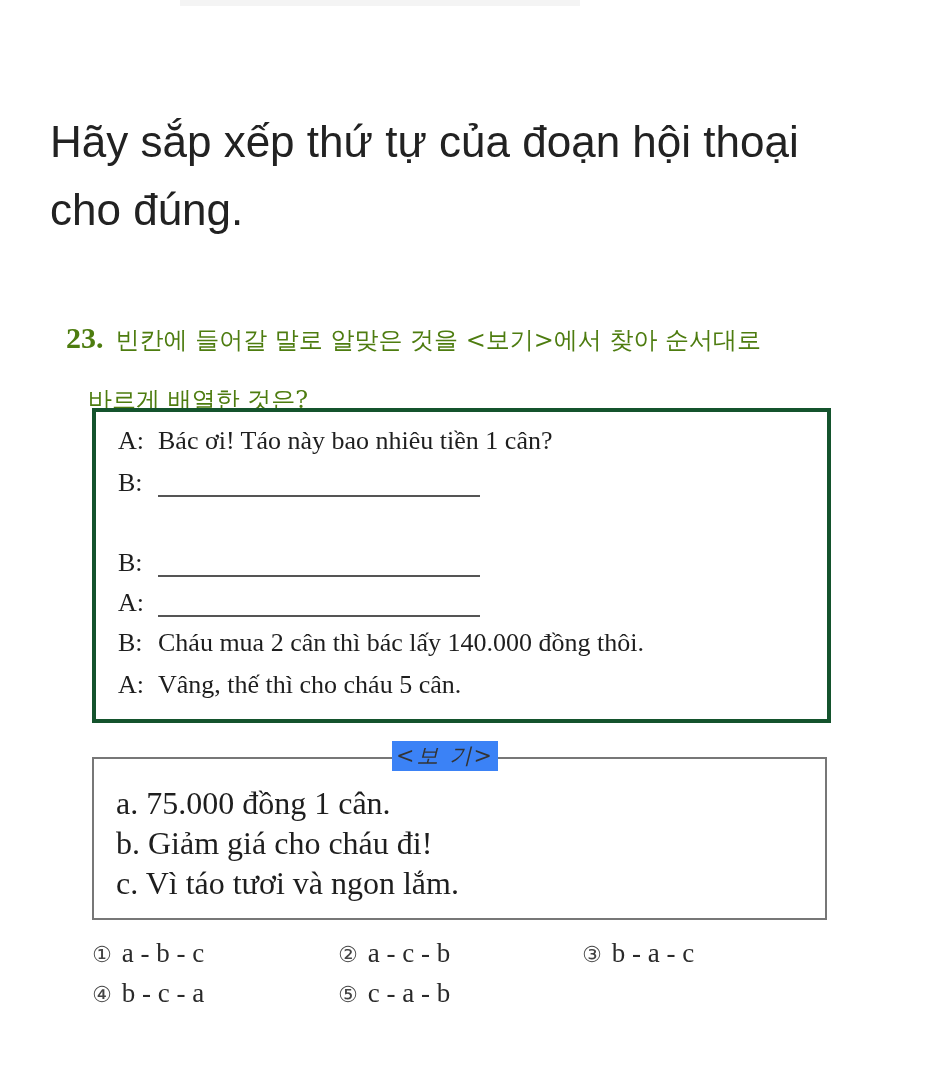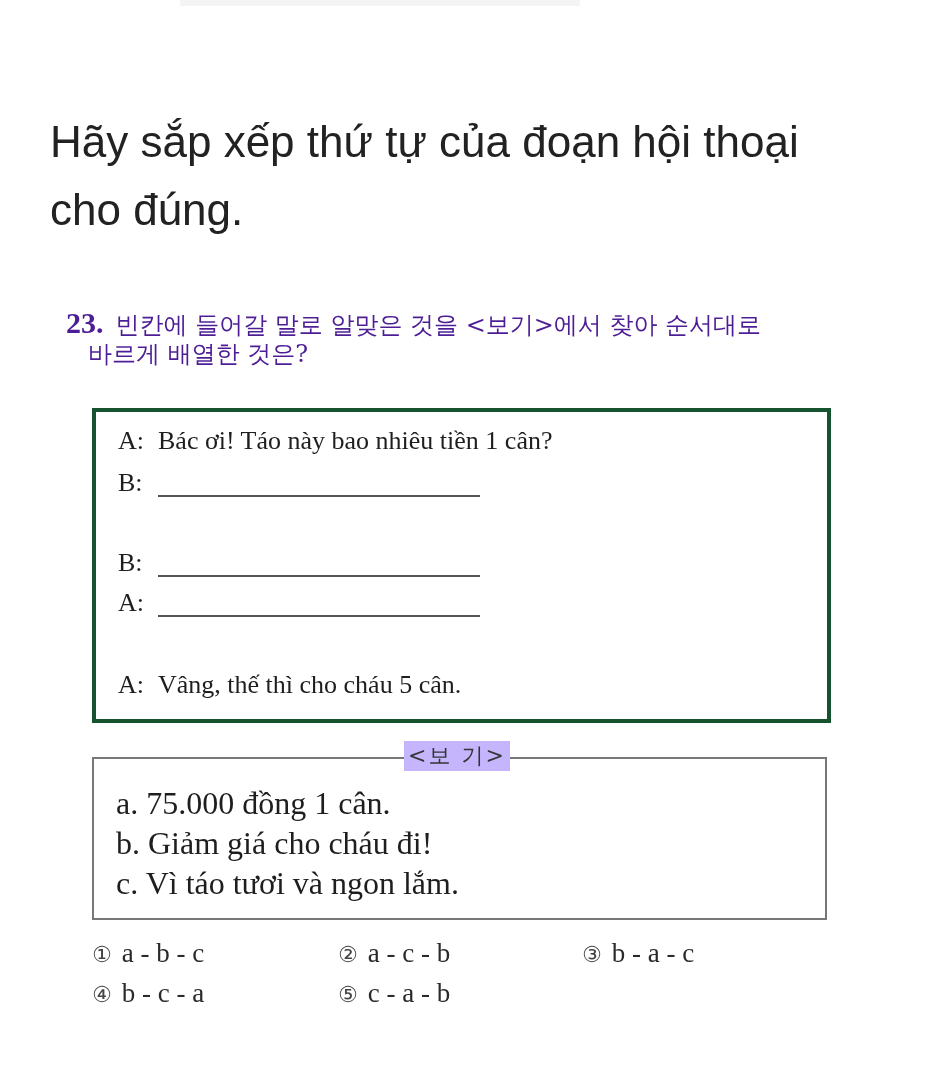--- a/index.html
+++ b/index.html
@@ -1,27 +1,27 @@
 <!DOCTYPE html>
 <html><head>
 <meta charset="utf-8">
 <style>
   html, body { margin:0; padding:0; background:#ffffff; }
   body { width:930px; height:1087px; position:relative; overflow:hidden; color:#1a1a1a; }
   .top-fade { position:absolute; left:180px; top:0; width:400px; height:6px; background:#ececec; opacity:0.6; }
   .instruction { position:absolute; left:50px; top:108px; width:780px; font-family:"Liberation Sans", sans-serif; font-size:44px; line-height:68px; color:#222; }
-  .question { position:absolute; left:66px; top:308px; width:780px; font-family:"DejaVu Serif", serif; font-size:24px; line-height:29px; color:#4c1d95; }
+  .question { position:absolute; left:66px; top:308px; width:780px; font-family:"DejaVu Serif", serif; font-size:24px; line-height:60px; color:#4d7c0f; }
   .qnum { font-family:"Liberation Serif", serif; font-weight:bold; font-size:30px; margin-right:12px; }
   .question .line2 { display:block; padding-left:22px; }
   .dialog-box { position:absolute; left:92px; top:408px; width:731px; height:307px; border:4px solid #14532d; box-sizing:content-box; }
   .dialog-line { position:absolute; left:22px; font-family:"Liberation Serif", serif; font-size:26px; color:#1e1e1e; white-space:nowrap; }
   .speaker { display:inline-block; width:40px; }
   .blank { display:inline-block; width:322px; border-bottom:2px solid #555; vertical-align:-6px; height:22px; }
   .bogi-box { position:absolute; left:92px; top:757px; width:731px; height:159px; border:2px solid #777; }
-  .bogi-title { position:absolute; left:310px; top:-18px; background:#c4b5fd; padding:0 4px; font-family:"DejaVu Serif", serif; font-size:22px; color:#333; letter-spacing:2px; }
+  .bogi-title { position:absolute; left:298px; top:-18px; background:#3b82f6; padding:0 4px; font-family:"DejaVu Serif", serif; font-size:22px; color:#333; letter-spacing:2px;font-style:italic; }
   .bogi-item { position:absolute; left:22px; font-family:"Liberation Serif", serif; font-size:32px; color:#1e1e1e; white-space:nowrap; }
   .options { position:absolute; left:92px; top:938px; width:740px; font-family:"Liberation Serif", serif; font-size:27px; color:#2a2a2a; }
   .opt { position:absolute; white-space:nowrap; cursor:pointer; }
   .opt .mark { font-family:"DejaVu Sans", sans-serif; font-size:22px; margin-right:10px; color:#444; }
 </style>
 </head>
 <body>
 
 <div class="top-fade"></div>
 
@@ -37,20 +37,23 @@
     <span class="speaker">A:</span><span>Bác ơi! Táo này bao nhiêu tiền 1 cân?</span>
   </div>
   <div class="dialog-line" style="top:56px">
     <span class="speaker">B:</span><span class="blank"></span>
   </div>
   <div class="dialog-line" style="top:136px">
     <span class="speaker">B:</span><span class="blank"></span>
   </div>
   <div class="dialog-line" style="top:176px">
     <span class="speaker">A:</span><span class="blank"></span>
+  </div>
+  <div class="dialog-line" style="top:216px">
+    <span class="speaker">B:</span><span>Cháu mua 2 cân thì bác lấy 140.000 đồng thôi.</span>
   </div>
   <div class="dialog-line" style="top:258px">
     <span class="speaker">A:</span><span>Vâng, thế thì cho cháu 5 cân.</span>
   </div>
 </div>
 
 <div class="bogi-box">
   <span class="bogi-title">&lt;보 기&gt;</span>
   <div class="bogi-item" style="top:26px">a. 75.000 đồng 1 cân.</div>
   <div class="bogi-item" style="top:66px">b. Giảm giá cho cháu đi!</div>

